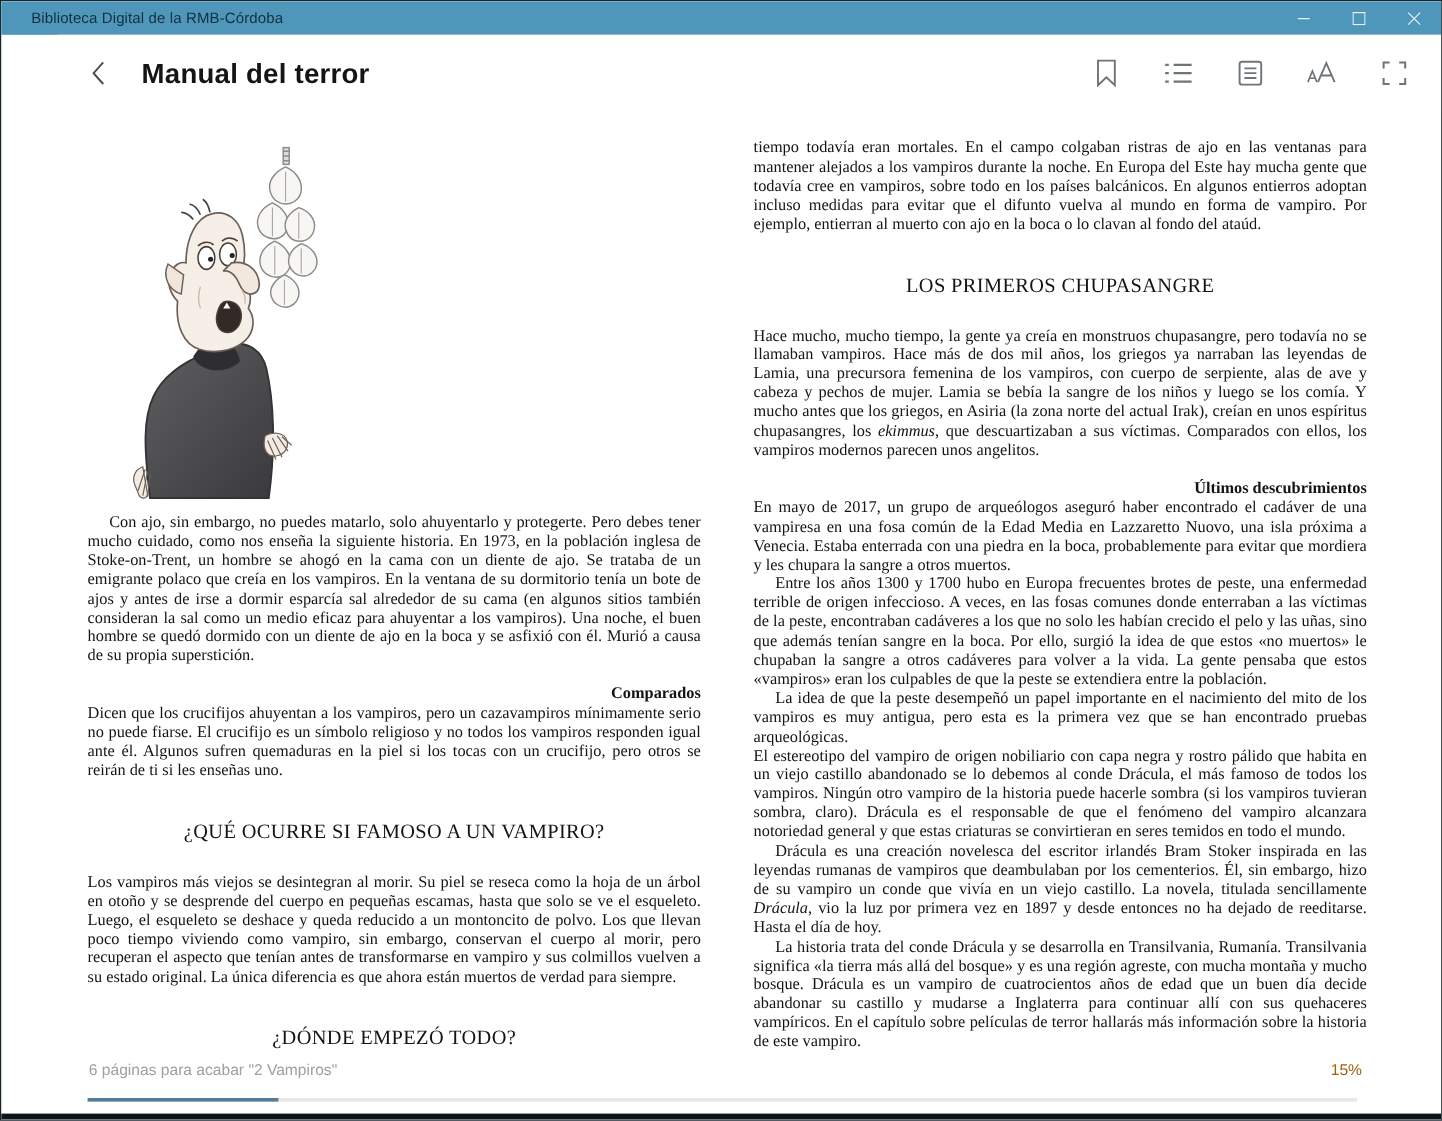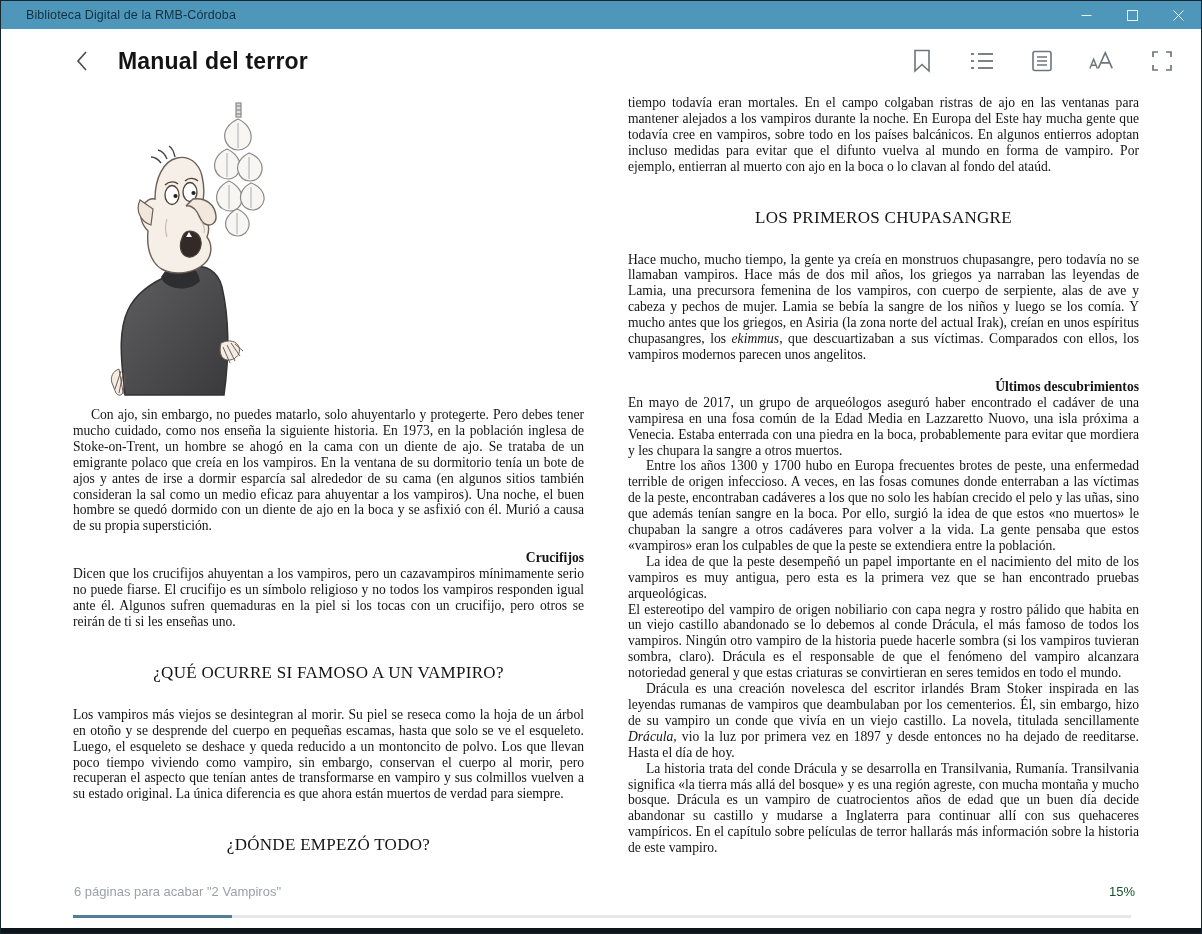--- a/index.html
+++ b/index.html
@@ -29,39 +29,39 @@
     margin-left:22px;font-size:23px;font-weight:600;color:#141414;letter-spacing:.2px;
   }
   .tool-icons{margin-left:auto;margin-right:26px;display:flex;gap:34px;align-items:center;}
   .tool-btn{width:26px;height:26px;display:flex;align-items:center;justify-content:center;cursor:pointer;}
   
   .content{
     position:absolute;top:94px;left:72px;right:62px;height:782px;
     display:flex;gap:44px;overflow:hidden;
     font-family:"Liberation Serif",serif;color:#141414;
   }
-  .col{flex:1 1 0;min-width:0;}
+  .col{flex:1 1 0;min-width:0;margin-top:20px;}
   .content p{
     margin:0;font-size:13.6px;line-height:15.9px;text-align:justify;
   }
   .content p.ind{text-indent:18px;}
   h3.center-head{
     margin:33px 0 24px;font-size:17px;font-weight:400;text-align:center;letter-spacing:.3px;
   }
   h4.sub-head{
     margin:16px 0 0;font-size:13.6px;line-height:15.9px;font-weight:bold;text-align:right;
   }
   .figure{margin:6px 0 10px 36px;width:175px;height:296px;}
   .figure svg{display:block;}
   
   .status-line{
     position:absolute;left:73px;bottom:34px;font-size:13px;color:#9aa1a7;
   }
   .percent{
-    position:absolute;right:66px;bottom:34px;font-size:13px;color:#14532d;
+    position:absolute;right:66px;bottom:34px;font-size:13px;color:#a16207;
   }
   .progress{
     position:absolute;left:72px;right:70px;bottom:15px;height:3px;background:#e7e7e7;cursor:pointer;
   }
   .progress .fill{height:100%;width:15%;background:#527f97;}
   .bottom-strip{position:absolute;left:0;right:0;bottom:0;height:5px;background:#0e151a;}
 </style>
 </head>
 <body>
 
@@ -206,21 +206,21 @@
 
             <path d="M80 130 C88 130 93 136 92 144 C91 152 85 157 79 156 C73 155 70 148 72 140 C73.5 134 76 130 80 130 Z" fill="#332a28" stroke="#4a4038" stroke-width="1.2"></path>
             <path d="M80 131 L83 136 L77 136 Z" fill="#fff"></path>
 
             <path d="M58 118 C56 124 56 130 58 136 M92 120 C95 124 96 128 95 132" fill="none" stroke="#c9b8a8" stroke-width="1.1"></path>
           </g>
         </svg>
       </div>
 
       <p class="ind">Con ajo, sin embargo, no puedes matarlo, solo ahuyentarlo y protegerte. Pero debes tener mucho cuidado, como nos enseña la siguiente historia. En 1973, en la población inglesa de Stoke-on-Trent, un hombre se ahogó en la cama con un diente de ajo. Se trataba de un emigrante polaco que creía en los vampiros. En la ventana de su dormitorio tenía un bote de ajos y antes de irse a dormir esparcía sal alrededor de su cama (en algunos sitios también consideran la sal como un medio eficaz para ahuyentar a los vampiros). Una noche, el buen hombre se quedó dormido con un diente de ajo en la boca y se asfixió con él. Murió a causa de su propia superstición.</p>
-      <h4 class="sub-head">Crucifijos</h4>
+      <h4 class="sub-head">Comparados</h4>
       <p>Dicen que los crucifijos ahuyentan a los vampiros, pero un cazavampiros mínimamente serio no puede fiarse. El crucifijo es un símbolo religioso y no todos los vampiros responden igual ante él. Algunos sufren quemaduras en la piel si los tocas con un crucifijo, pero otros se reirán de ti si les enseñas uno.</p>
       <h3 class="center-head">¿QUÉ OCURRE SI FAMOSO A UN VAMPIRO?</h3>
       <p>Los vampiros más viejos se desintegran al morir. Su piel se reseca como la hoja de un árbol en otoño y se desprende del cuerpo en pequeñas escamas, hasta que solo se ve el esqueleto. Luego, el esqueleto se deshace y queda reducido a un montoncito de polvo. Los que llevan poco tiempo viviendo como vampiro, sin embargo, conservan el cuerpo al morir, pero recuperan el aspecto que tenían antes de transformarse en vampiro y sus colmillos vuelven a su estado original. La única diferencia es que ahora están muertos de verdad para siempre.</p>
       <h3 class="center-head">¿DÓNDE EMPEZÓ TODO?</h3>
       <p>Los vampiros, tal y como aparecen en las leyendas y como los describimos aquí, tienen su origen en Europa del Este. En el siglo XVI, en Rumanía, empezaron a circular historias sobre criaturas sedientas de sangre que salían de su tumba por las noches a buscar víctimas para saciar su sed. Las describían como figuras grandes y torponas que atacaban a las personas. Tenían la cabeza roja y la gente las culpaba de todo tipo de terribles enfermedades que en aquel</p>
     </div>
 
     <div class="col">
       <p>tiempo todavía eran mortales. En el campo colgaban ristras de ajo en las ventanas para mantener alejados a los vampiros durante la noche. En Europa del Este hay mucha gente que todavía cree en vampiros, sobre todo en los países balcánicos. En algunos entierros adoptan incluso medidas para evitar que el difunto vuelva al mundo en forma de vampiro. Por ejemplo, entierran al muerto con ajo en la boca o lo clavan al fondo del ataúd.</p>
       <h3 class="center-head">LOS PRIMEROS CHUPASANGRE</h3>

